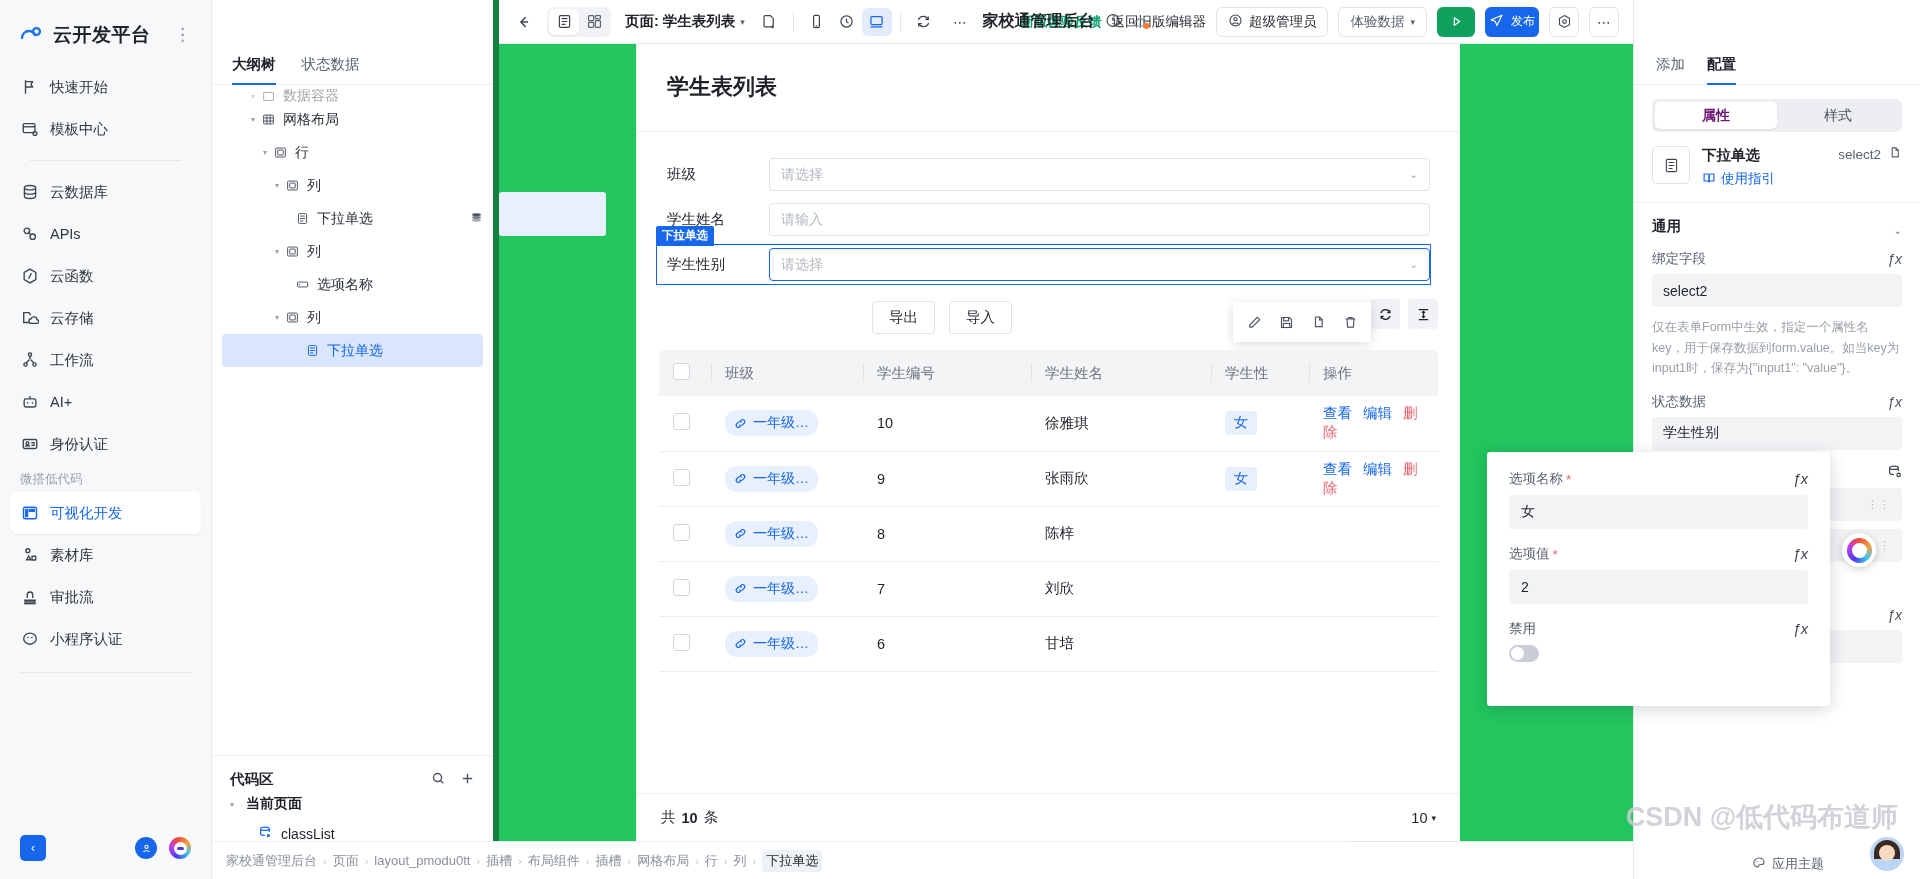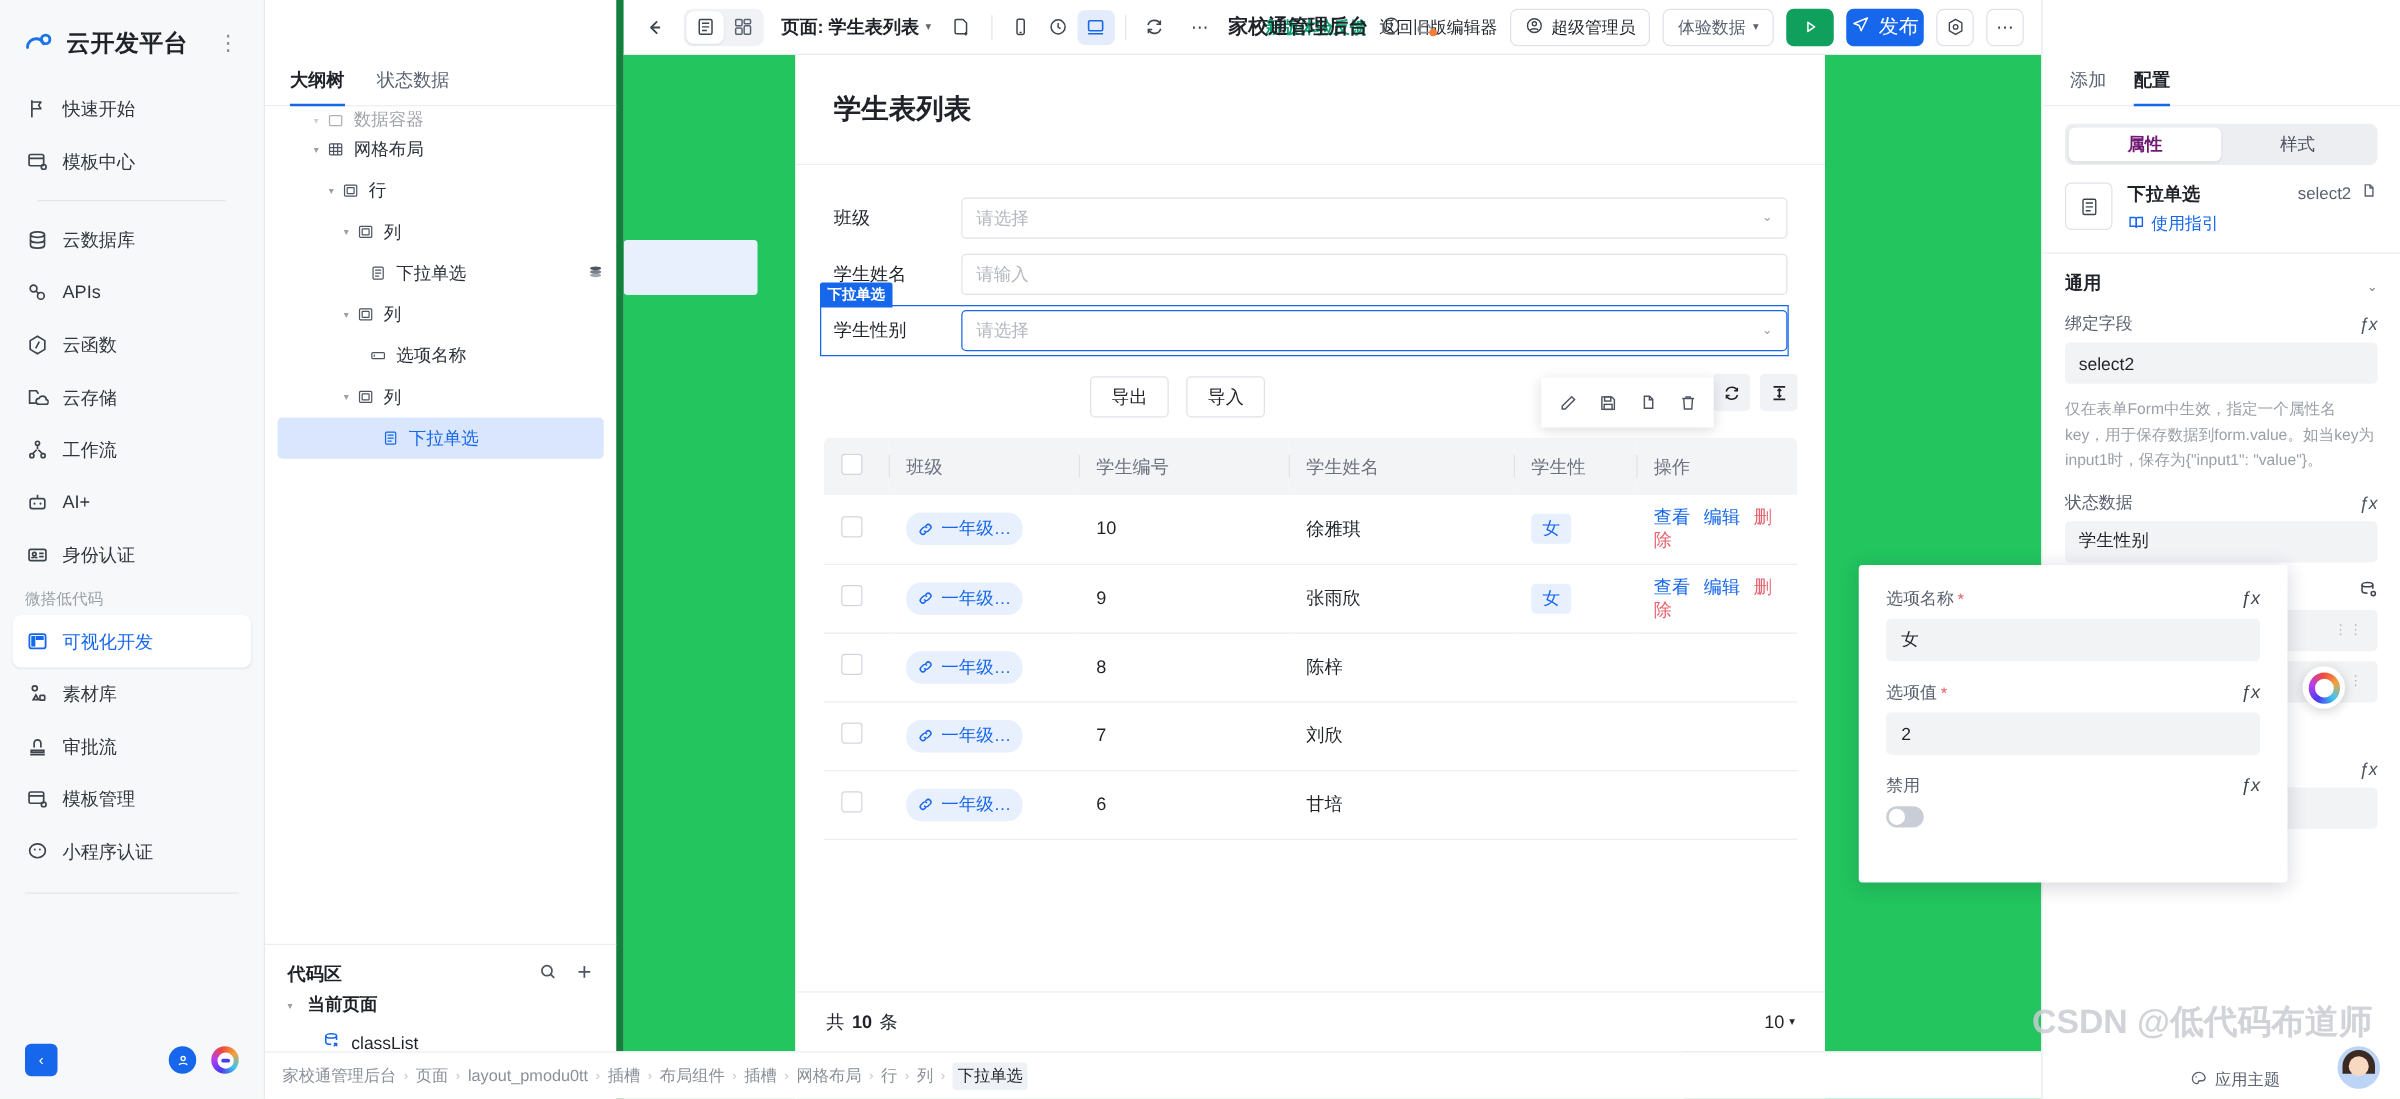--- a/index.html
+++ b/index.html
@@ -114,21 +114,21 @@
   .tb-title { font-size: 16px; font-weight: 700; }
   .tb-right { margin-left:auto; display:flex; align-items:center; gap: 10px; }
   .link-green { color: #0aa06e; font-weight:700; font-size: 13.5px; cursor:pointer; }
   .link-plain { color: #1f2329; font-size: 13.5px; cursor:pointer; }
   .pillbtn { display:flex; align-items:center; gap:6px; height:30px; padding: 0 11px;
              border:1px solid #dfe2e7; border-radius:6px; font-size:13.5px; cursor:pointer; background:#fff;}
   .pillbtn.muted { color: #5a6270; }
   .btn-run { width: 38px; height: 30px; background: #10a05d; border-radius: 6px; color:#fff;
              display:flex;align-items:center;justify-content:center; cursor:pointer;}
   .btn-pub { display:flex;align-items:center;gap:7px; height:30px; padding:0 4px; background:#1667ec;
-             color:#fff; border-radius:6px; font-size:16px; font-weight:400; cursor:pointer;}
+             color:#fff; border-radius:6px; font-size:12px; font-weight:400; cursor:pointer;}
   .sq-btn { width:30px;height:30px;border:1px solid #dfe2e7;border-radius:6px;display:flex;
             align-items:center;justify-content:center;cursor:pointer;color:#3d444d;background:#fff;}
 
   .canvas-wrap { flex:1; position: relative; overflow: hidden; display:flex; }
   .canvas-gutter { width: 137px; flex:none; position: relative;}
   .ghost-block { position:absolute; left: 0; width: 107px; height: 44px; top: 148px;
                  background: #e8effd; border-radius: 3px; }
   .page {
     flex:1; background:#fff; border-left: 1px solid #e7e9ec; position: relative; overflow: hidden;
     max-width: 824px;
@@ -376,30 +376,20 @@
       </div>
       <div class="nav-item">
         <span class="ico">
           <svg viewBox="0 0 20 20" width="18" height="18" fill="none" stroke="#3d444d" stroke-width="1.5">
             <path d="M7 11V7.4a3 3 0 016 0V11"></path>
               <path d="M4.4 13.6h11.2v1.9H4.4z"></path>
               <path d="M3.5 17.4h13"></path>
             </svg>
         </span>
         <span>审批流</span>
-      </div>
-      <div class="nav-item">
-        <span class="ico">
-          <svg viewBox="0 0 20 20" width="18" height="18" fill="none" stroke="#3d444d" stroke-width="1.5">
-            <rect x="2.5" y="4" width="13" height="10" rx="1.5"></rect>
-              <path d="M2.5 7.5h13"></path>
-            <circle cx="15.5" cy="15" r="2.1"></circle>
-            </svg>
-        </span>
-        <span>模板管理</span>
       </div>
       <div class="nav-item">
         <span class="ico">
           <svg viewBox="0 0 20 20" width="18" height="18" fill="none" stroke="#3d444d" stroke-width="1.5">
             <ellipse cx="10" cy="9.6" rx="7" ry="6.2"></ellipse>
             <circle cx="7.6" cy="8.4" r=".9" fill="#3d444d" stroke="none"></circle>
             <circle cx="12.1" cy="8.4" r=".9" fill="#3d444d" stroke="none"></circle>
             </svg>
         </span>
         <span>小程序认证</span>

